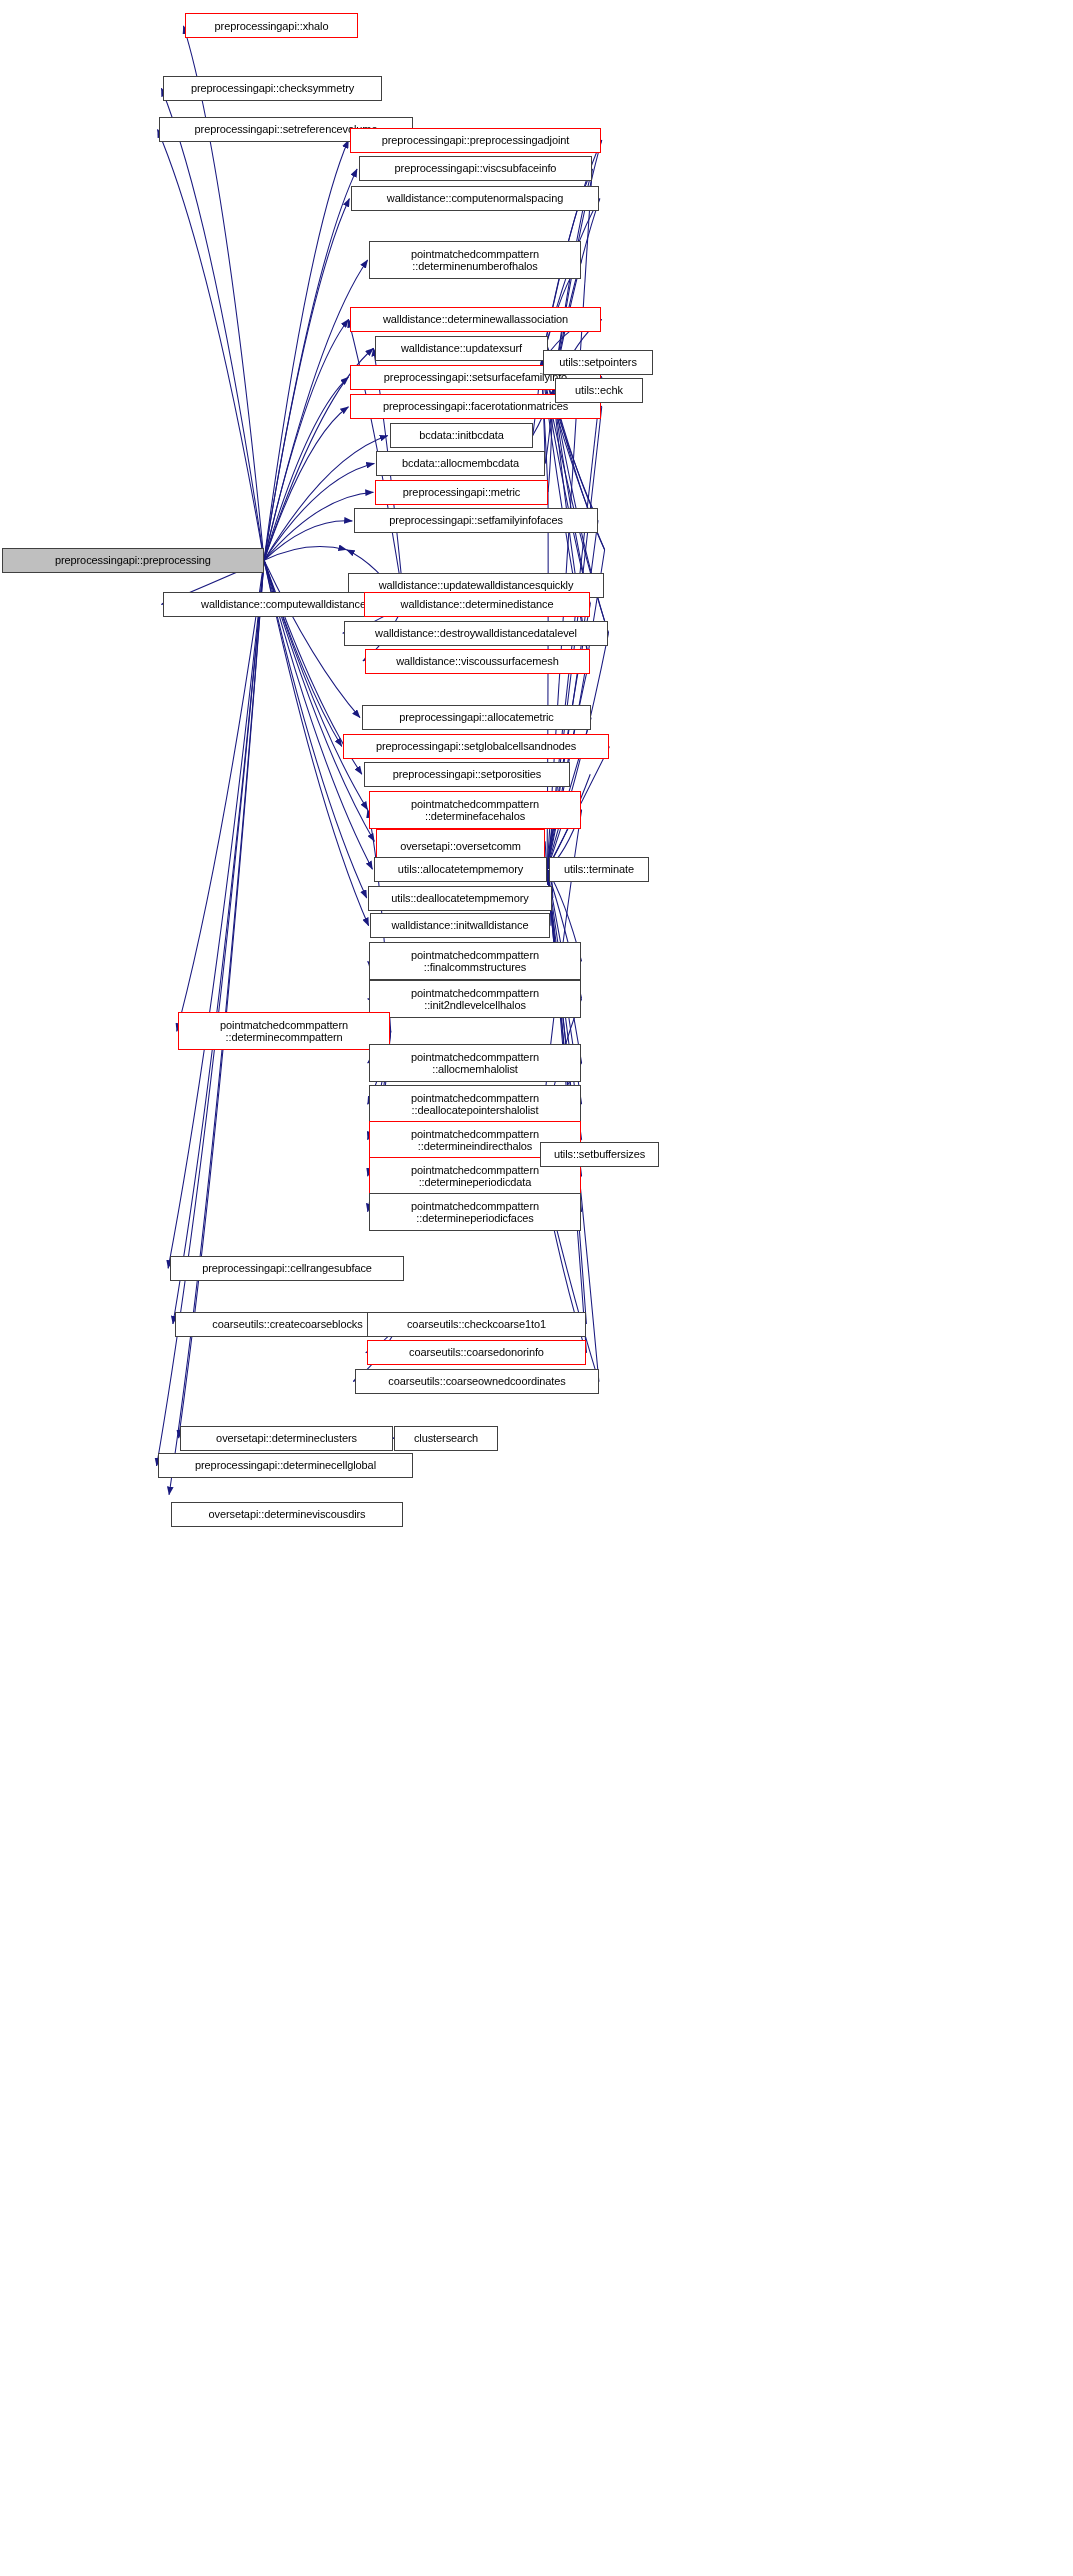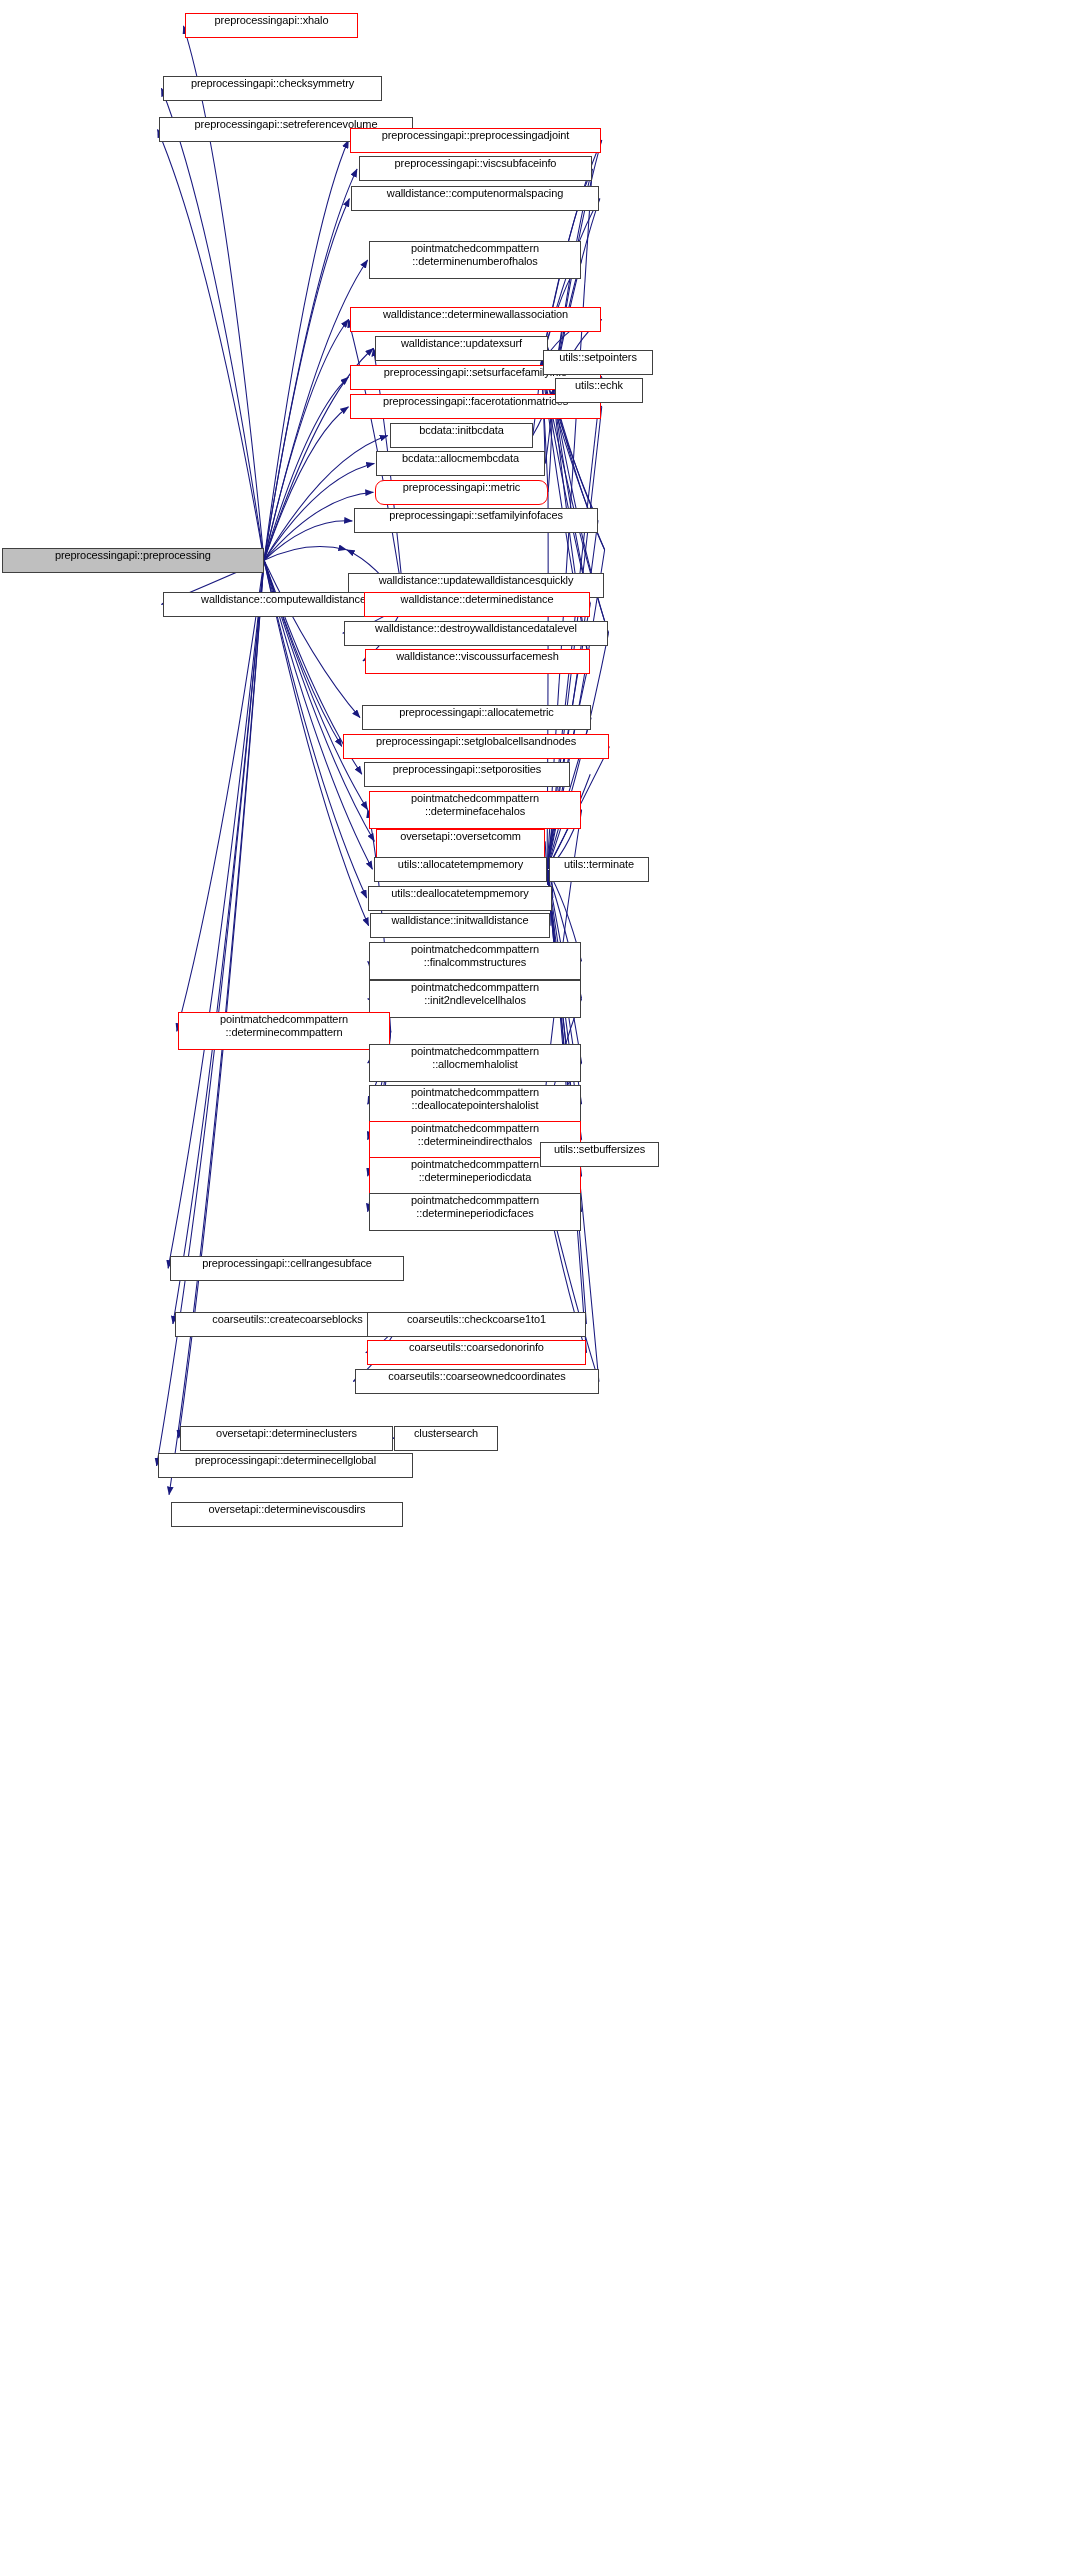--- a/index.html
+++ b/index.html
@@ -1,19 +1,19 @@
 <!DOCTYPE html>
 <html><head>
 <meta charset="utf-8">
 <style>
   html,body{margin:0;padding:0;background:#ffffff;}
   body{font-family:"Liberation Sans", sans-serif;}
   #graph{position:relative;width:1074px;height:2576px;overflow:hidden;background:#fff;}
   #edges{position:absolute;left:0;top:0;width:1074px;height:2576px;}
-  .node{position:absolute;box-sizing:border-box;display:flex;justify-content:center;
+  .node{position:absolute;box-sizing:border-box;display:flex;align-items:center;justify-content:center;
         text-align:center;background:#ffffff;border:1px solid #404040;color:#000000;
         font-size:11px;line-height:12.5px;letter-spacing:-0.1px;white-space:pre-line;padding:0 3.8px;}
   .node.red{border:1px solid #ff0000;}
   .node.root{background:#bfbfbf;border:1px solid #404040;}
   .node span{display:block;width:100%;}
 </style>
 </head>
 <body>
 
 <div id="graph">
@@ -151,21 +151,21 @@
       <div class="node" style="left: 359px; top: 156px; width: 233px; height: 25px;"><span>preprocessingapi::viscsubfaceinfo</span></div>
       <div class="node" style="left: 351px; top: 186px; width: 248px; height: 25px;"><span>walldistance::computenormalspacing</span></div>
       <div class="node" style="left: 369px; top: 241px; width: 212px; height: 38px;"><span>pointmatchedcommpattern
 ::determinenumberofhalos</span></div>
       <div class="node red" style="left: 350px; top: 307px; width: 251px; height: 25px;"><span>walldistance::determinewallassociation</span></div>
       <div class="node" style="left: 375px; top: 336px; width: 173px; height: 25px;"><span>walldistance::updatexsurf</span></div>
       <div class="node red" style="left: 350px; top: 365px; width: 251px; height: 25px;"><span>preprocessingapi::setsurfacefamilyinfo</span></div>
       <div class="node red" style="left: 350px; top: 394px; width: 251px; height: 25px;"><span>preprocessingapi::facerotationmatrices</span></div>
       <div class="node" style="left: 390px; top: 423px; width: 143px; height: 25px;"><span>bcdata::initbcdata</span></div>
       <div class="node" style="left: 376px; top: 451px; width: 169px; height: 25px;"><span>bcdata::allocmembcdata</span></div>
-      <div class="node red" style="left: 375px; top: 480px; width: 173px; height: 25px; border-radius: 9px;"><span>preprocessingapi::metric</span></div>
+      <div class="node red" style="left: 375px; top: 480px; width: 173px; height: 25px;"><span>preprocessingapi::metric</span></div>
       <div class="node" style="left: 354px; top: 508px; width: 244px; height: 25px;"><span>preprocessingapi::setfamilyinfofaces</span></div>
       <div class="node" style="left: 348px; top: 537px; width: 256px; height: 25px; margin-top: 36px;"><span>walldistance::updatewalldistancesquickly</span></div>
       <div class="node" style="left: 163px; top: 592px; width: 241px; height: 25px;"><span>walldistance::computewalldistance</span></div>
       <div class="node red" style="left: 364px; top: 592px; width: 226px; height: 25px;"><span>walldistance::determinedistance</span></div>
       <div class="node" style="left: 344px; top: 621px; width: 264px; height: 25px;"><span>walldistance::destroywalldistancedatalevel</span></div>
       <div class="node red" style="left: 365px; top: 649px; width: 225px; height: 25px;"><span>walldistance::viscoussurfacemesh</span></div>
       <div class="node" style="left: 362px; top: 705px; width: 229px; height: 25px;"><span>preprocessingapi::allocatemetric</span></div>
       <div class="node red" style="left: 343px; top: 734px; width: 266px; height: 25px;"><span>preprocessingapi::setglobalcellsandnodes</span></div>
       <div class="node" style="left: 364px; top: 762px; width: 206px; height: 25px;"><span>preprocessingapi::setporosities</span></div>
       <div class="node red" style="left: 369px; top: 791px; width: 212px; height: 38px;"><span>pointmatchedcommpattern

